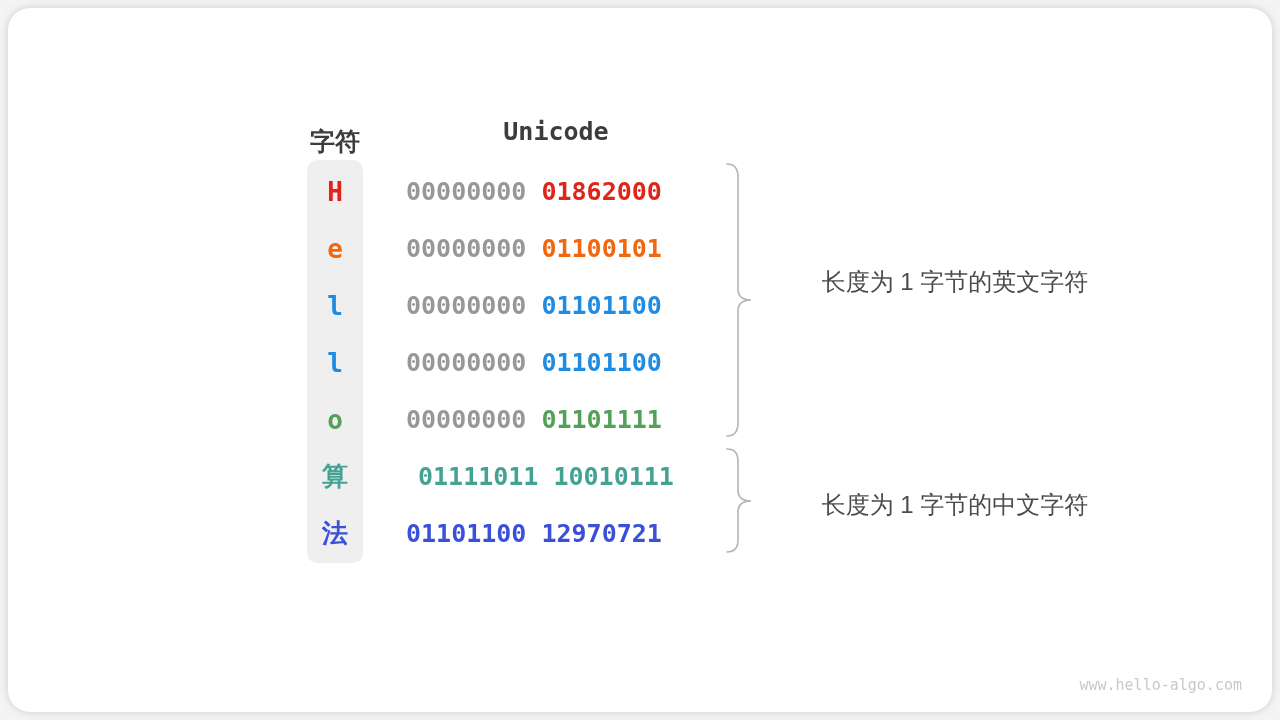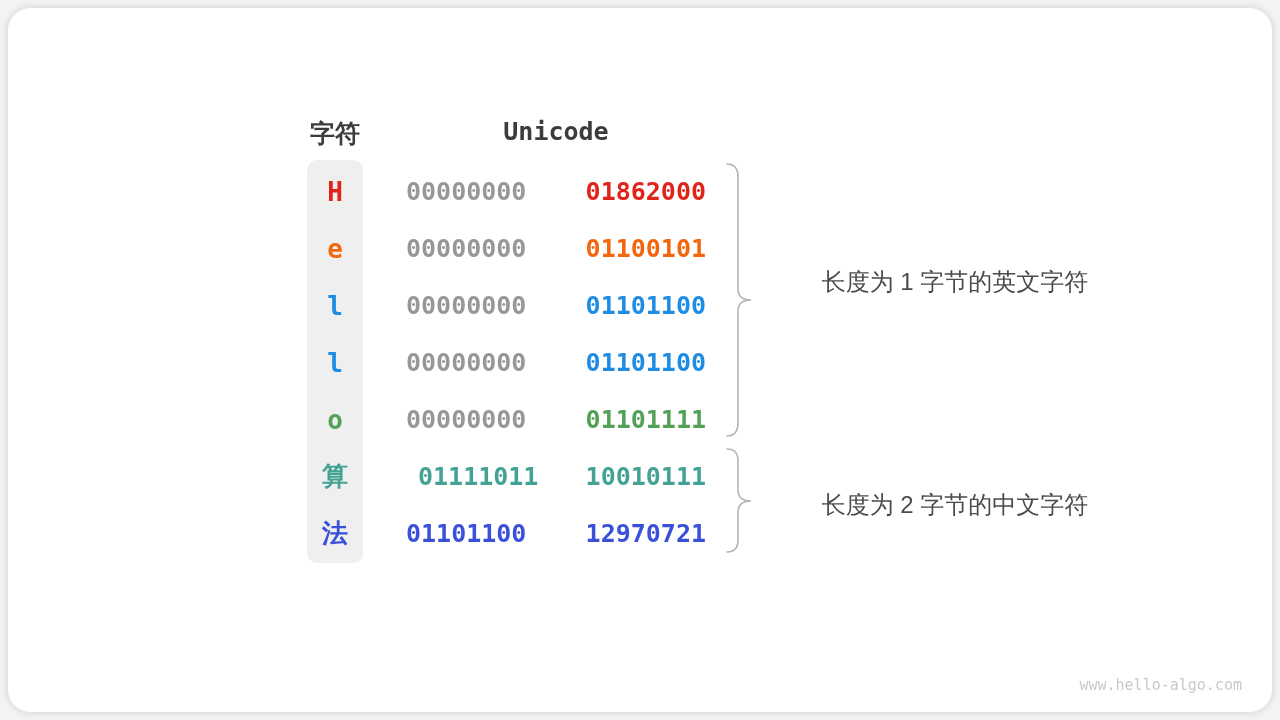--- a/index.html
+++ b/index.html
@@ -10,41 +10,41 @@
   }
   .card{
     position:absolute;left:8px;top:8px;width:1264px;height:704px;
     background:#ffffff;border-radius:22px;
     box-shadow:0 0 10px rgba(0,0,0,0.16);
   }
   .stage{position:absolute;left:0;top:0;width:1280px;height:720px;}
 
   
   .hdr{position:absolute;color:#3c3c3c;font-weight:700;}
-  .hdr-char{left:307px;top:117px;width:56px;text-align:center;font-size:25px;}
+  .hdr-char{left:307px;top:125px;width:56px;text-align:center;font-size:25px;}
   .hdr-unicode{
     left:406px;top:117px;width:300px;text-align:center;font-size:25px;
     font-family:"DejaVu Sans Mono",monospace;
   }
 
   
   .char-box{
     position:absolute;left:307px;top:160px;width:56px;height:403px;
     background:#efefef;border-radius:10px;
   }
   .char-col{position:absolute;left:307px;top:163px;width:56px;}
   .char-cell{
     height:57px;display:flex;align-items:center;justify-content:center;
     font-family:"DejaVu Sans Mono",monospace;font-weight:700;font-size:26px;
   }
 
   
   .bin-col{position:absolute;left:406px;top:163px;width:300px;}
   .bin-row{
-    height:57px;display:flex;align-items:center;justify-content:space-between;
+    height:57px;display:flex;align-items:center;justify-content:flex-start;
     column-gap:15px;
     font-family:"DejaVu Sans Mono",monospace;font-weight:700;font-size:25px;
     letter-spacing:0;white-space:nowrap;
   }
 
   
   .braces{position:absolute;left:0;top:0;pointer-events:none;}
   .braces path{fill:none;stroke:#b4b4b4;stroke-width:1.6;stroke-linecap:round;}
 
   
@@ -127,18 +127,18 @@
   <svg class="braces" width="1280" height="720" viewBox="0 0 1280 720">
     <path d="M727,164 Q738,164 738,177 L738,289 Q738,300 751,300 Q738,300 738,311 L738,423 Q738,436 727,436"></path>
     <path d="M727,449 Q738,449 738,461 L738,490 Q738,501 751,501 Q738,501 738,512 L738,540 Q738,552 727,552"></path>
   </svg>
 
   <div class="ann ann1">
     <div class="ann-line1">长度为 1 字节的英文字符</div>
   </div>
 
   <div class="ann ann2">
-    <div class="ann-line1">长度为 2 字节的中文字符</div>
+    <div class="ann-line1">长度为 1 字节的中文字符</div>
   </div>
 
   <div class="watermark">www.hello-algo.com</div>
 
 </div>
 
 </body></html>

